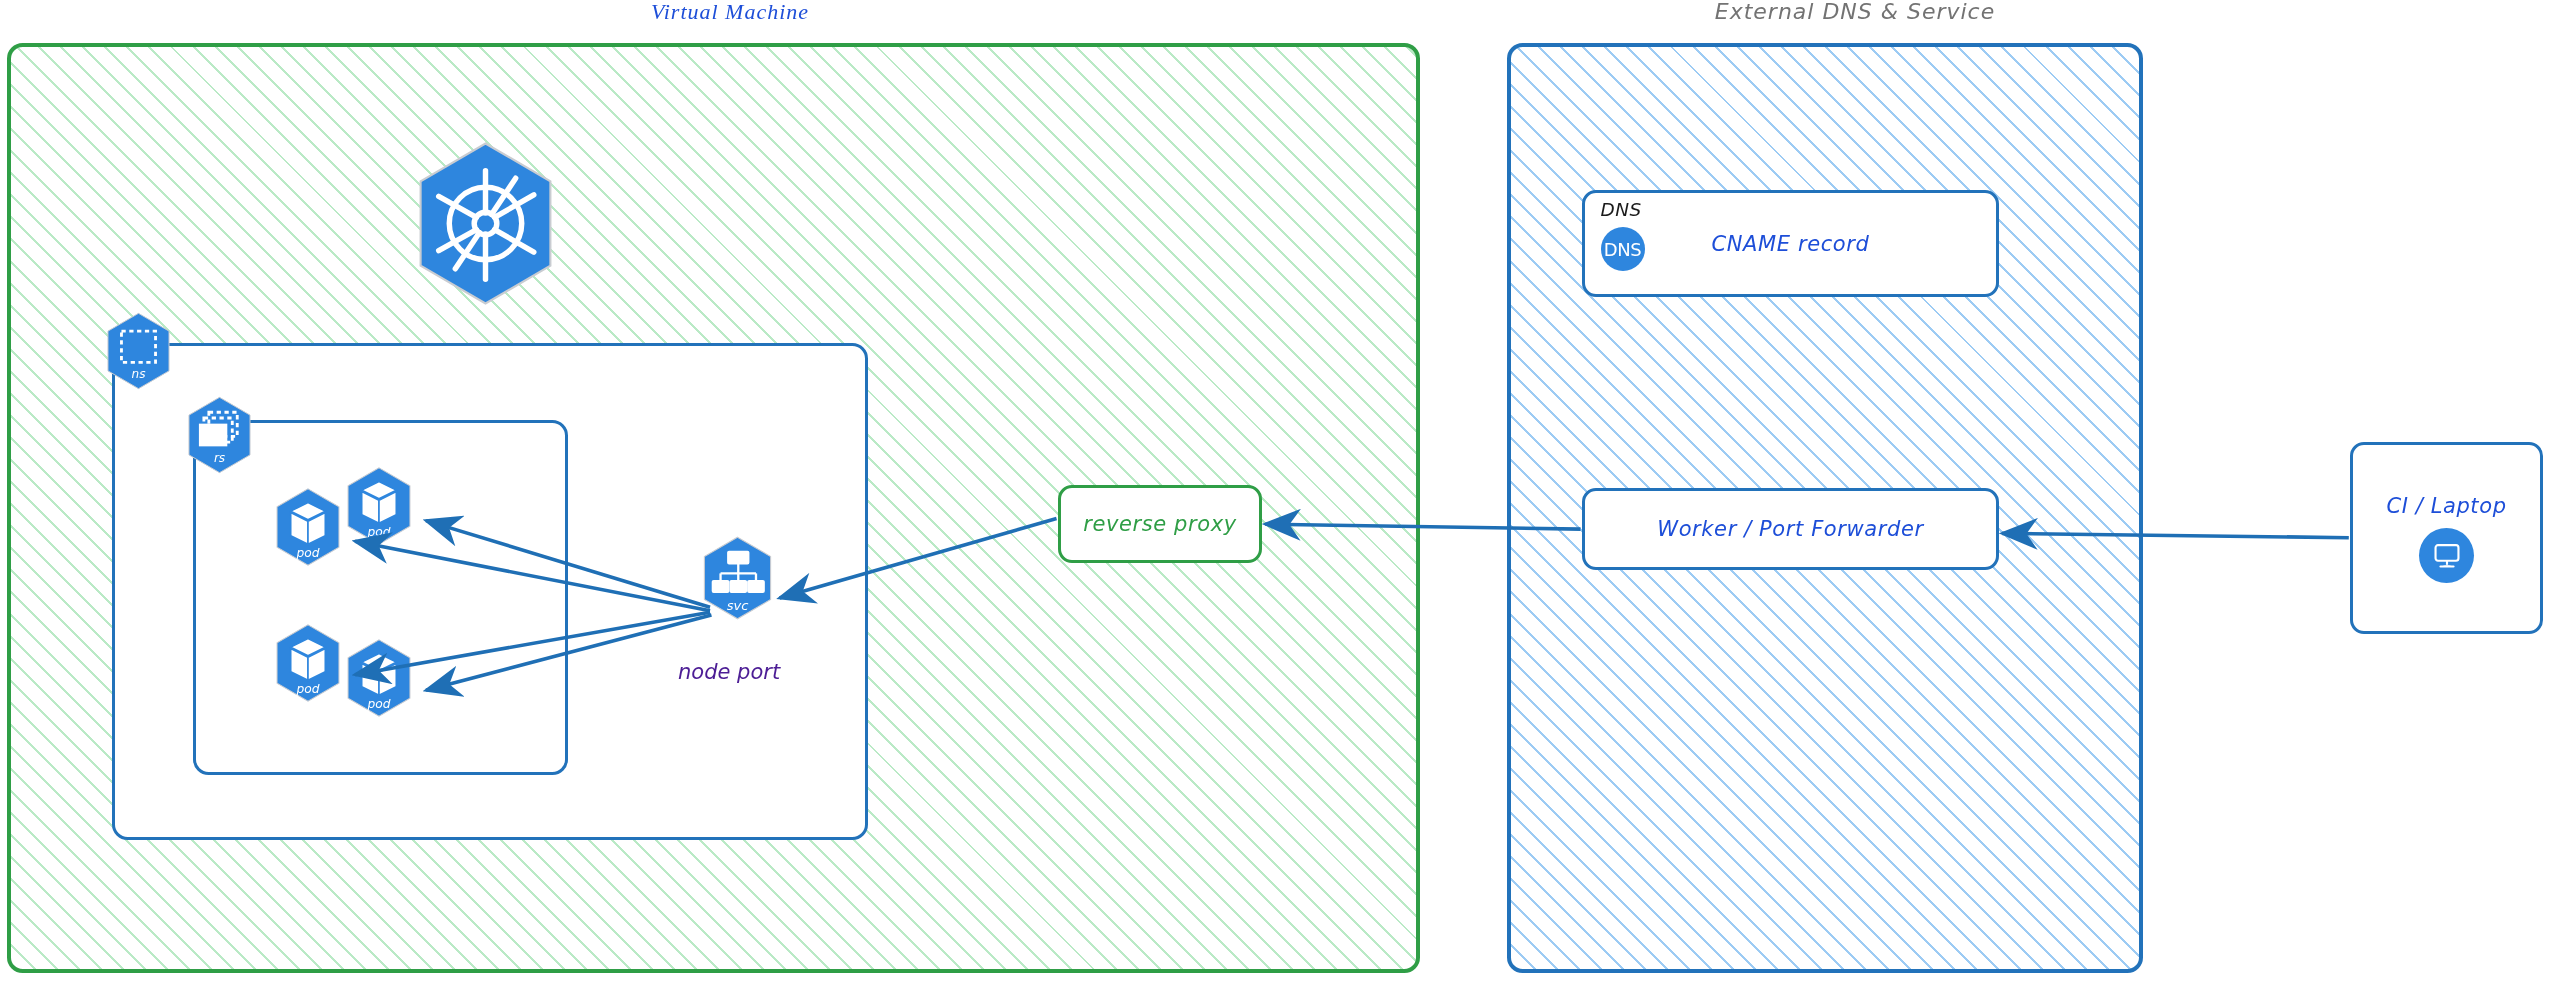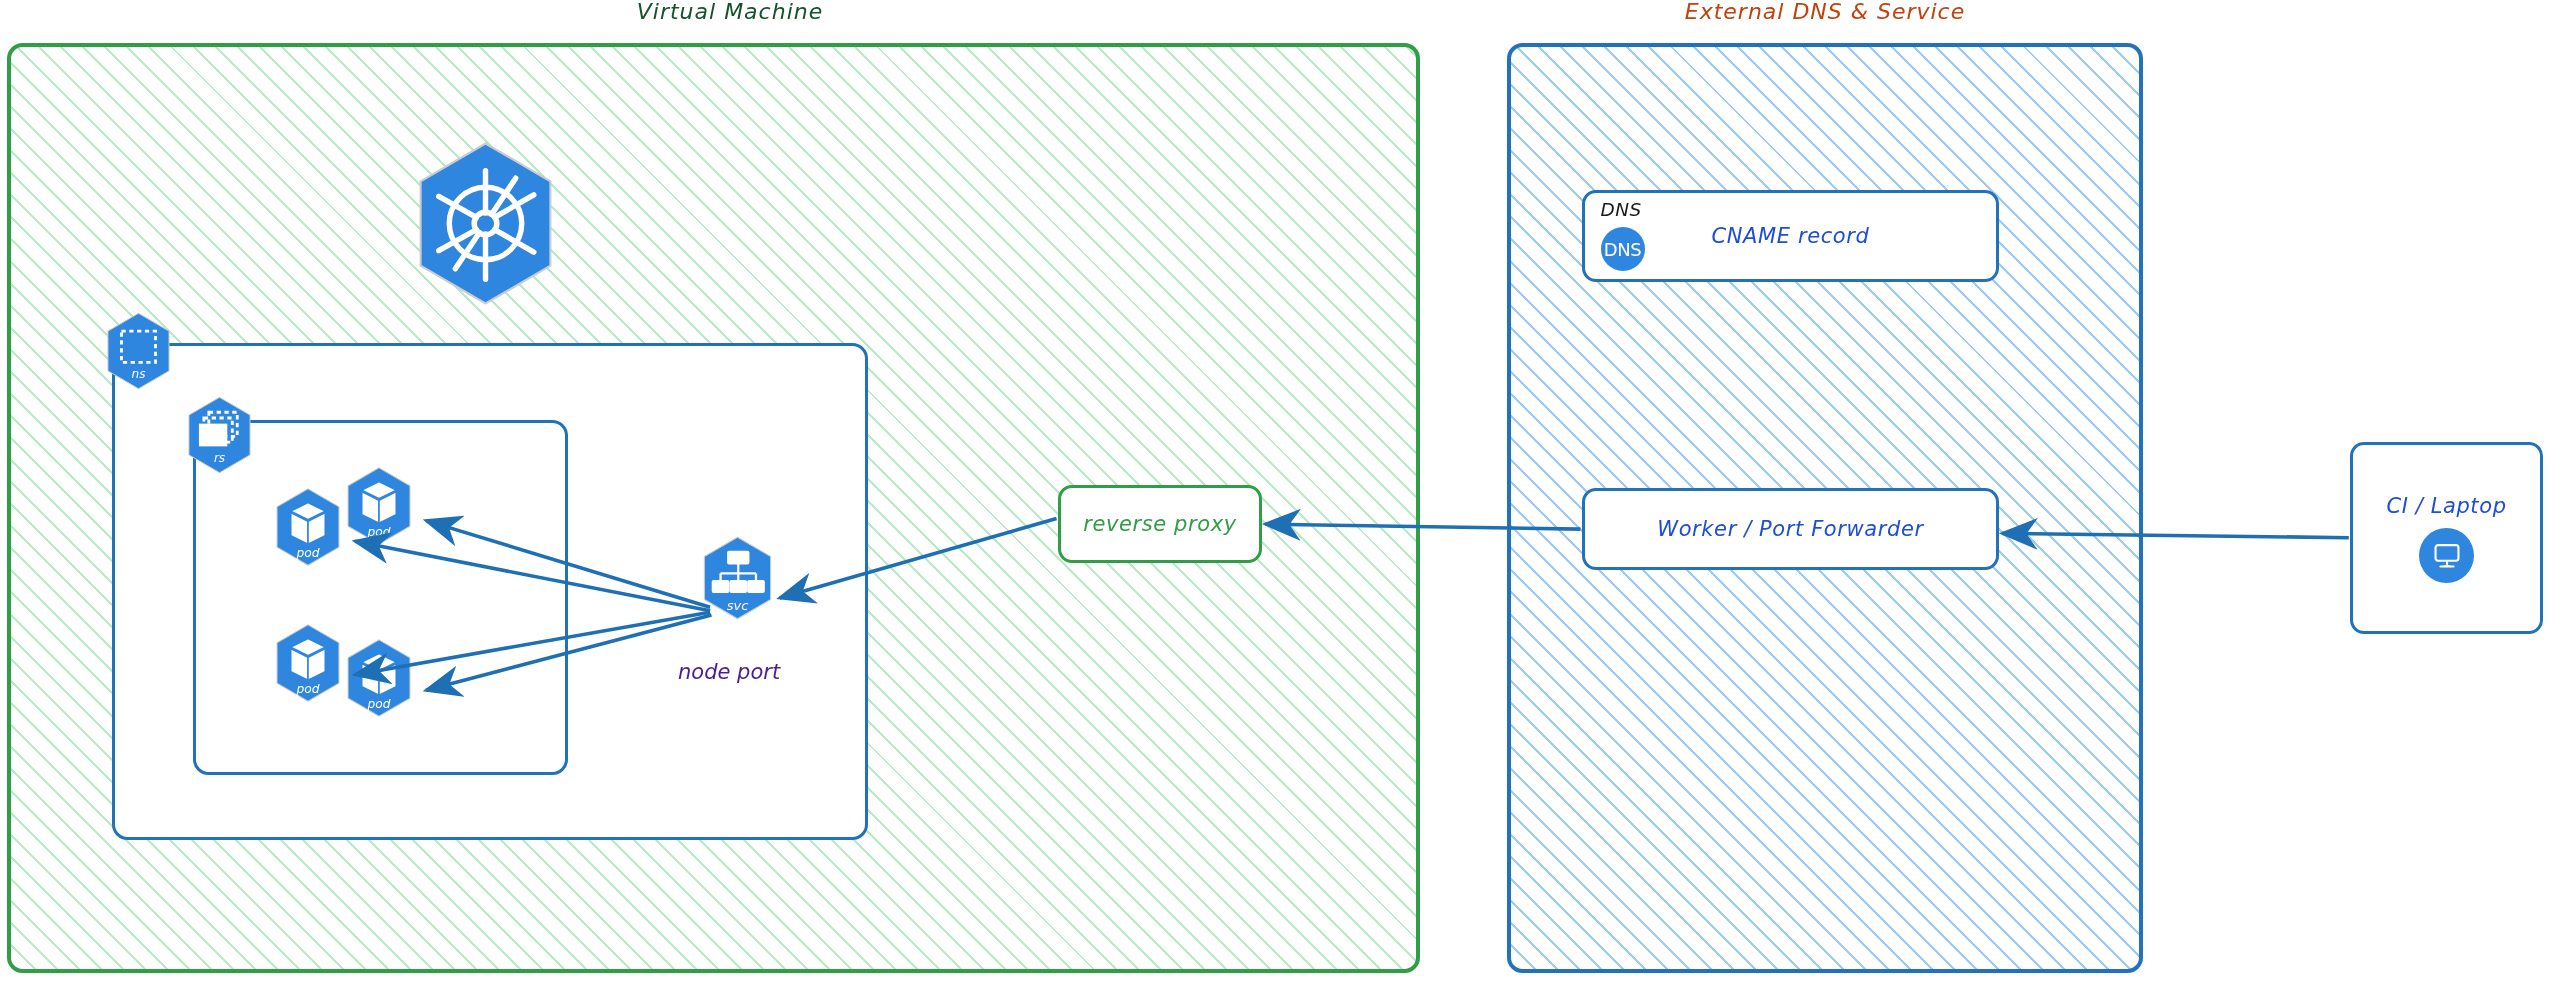--- a/index.html
+++ b/index.html
@@ -5,22 +5,22 @@
   html,body{margin:0;padding:0;background:#ffffff;}
   body{width:2576px;height:983px;position:relative;overflow:hidden;
        font-family:"DejaVu Sans",sans-serif;}
 
   .canvas{position:absolute;inset:0;width:2576px;height:983px;}
 
   
   .zone-title{position:absolute;font-family:"DejaVu Sans",sans-serif;
     font-size:22px;font-weight:400;letter-spacing:1px;white-space:nowrap;
     transform:translateX(-50%);font-style:italic;}
-  .zone-title.green{color:#14532d;}
-  .zone-title.blue{color:#c2410c;}
+  .zone-title.green{color:#1d4ed8;font-family:Liberation Serif, serif;}
+  .zone-title.blue{color:#737373;margin-left:30px;}
 
   
   .zone{position:absolute;border-radius:15.6px;box-sizing:border-box;}
   .zone-vm{left:7px;top:43px;width:1413px;height:930px;
     border:4.3px solid #2f9e46;
     background:
       repeating-linear-gradient(45deg,
         rgba(129,216,151,0.55) 0px, rgba(129,216,151,0.55) 2.1px,
         rgba(255,255,255,0) 2.1px, rgba(255,255,255,0) 15.6px),
       #ffffff;}
@@ -193,21 +193,21 @@
       <text x="50" y="95" text-anchor="middle" fill="#ffffff" font-family="DejaVu Sans, sans-serif" font-style="italic" font-size="17">svc</text>
     </svg>
   </div>
 
   <div class="caption" style="left:678px;top:660px;">node port</div>
 
   <div class="node-box green-box" style="left:1058px;top:485px;width:204px;height:78px;">
     <span class="lbl">reverse proxy</span>
   </div>
 
-  <div class="node-box blue-box" id="dns-card" style="left:1582px;top:190px;width:417px;height:92px;">
+  <div class="node-box blue-box" id="dns-card" style="left:1582px;top:190px;width:417px;height:107px;">
     <span class="dns-kicker">DNS</span>
     <span class="dns-chip">DNS</span>
     <span class="lbl dns-text">CNAME record</span>
   </div>
 
   <div class="node-box blue-box" id="ci-card" style="left:2350px;top:442px;width:193px;height:192px;">
     <span class="lbl">CI / Laptop</span>
     <span class="ci-circle">
       <svg viewBox="0 0 44 44" width="36" height="36" aria-hidden="true">
         <rect x="8" y="10" width="28" height="19" rx="3" fill="#2e86de" stroke="#ffffff" stroke-width="2.6"></rect>

